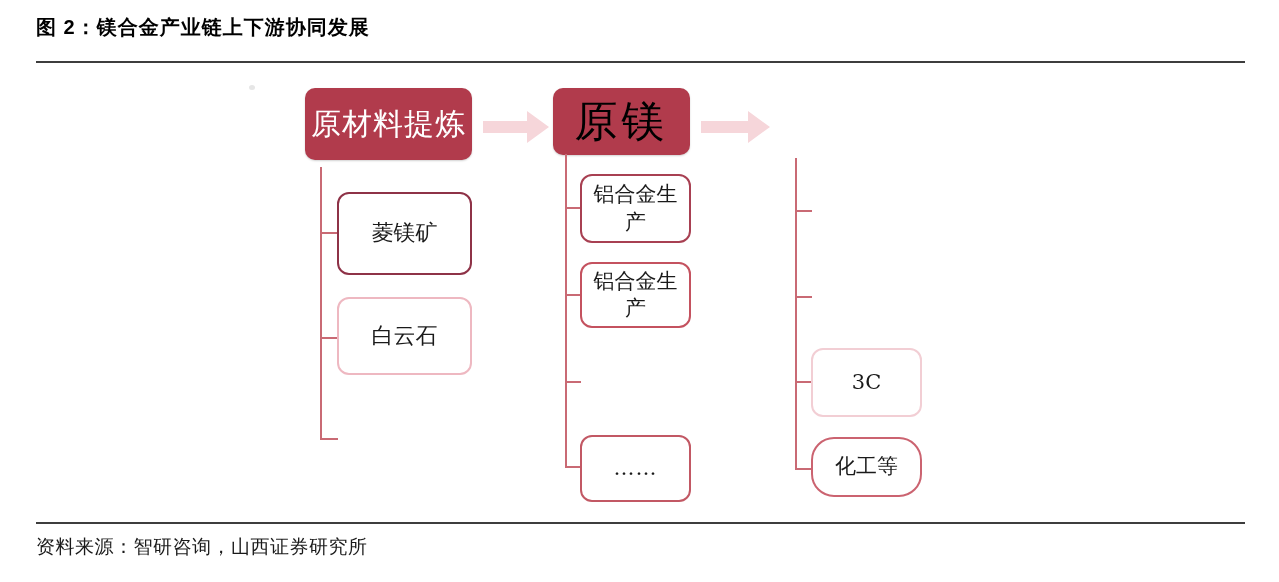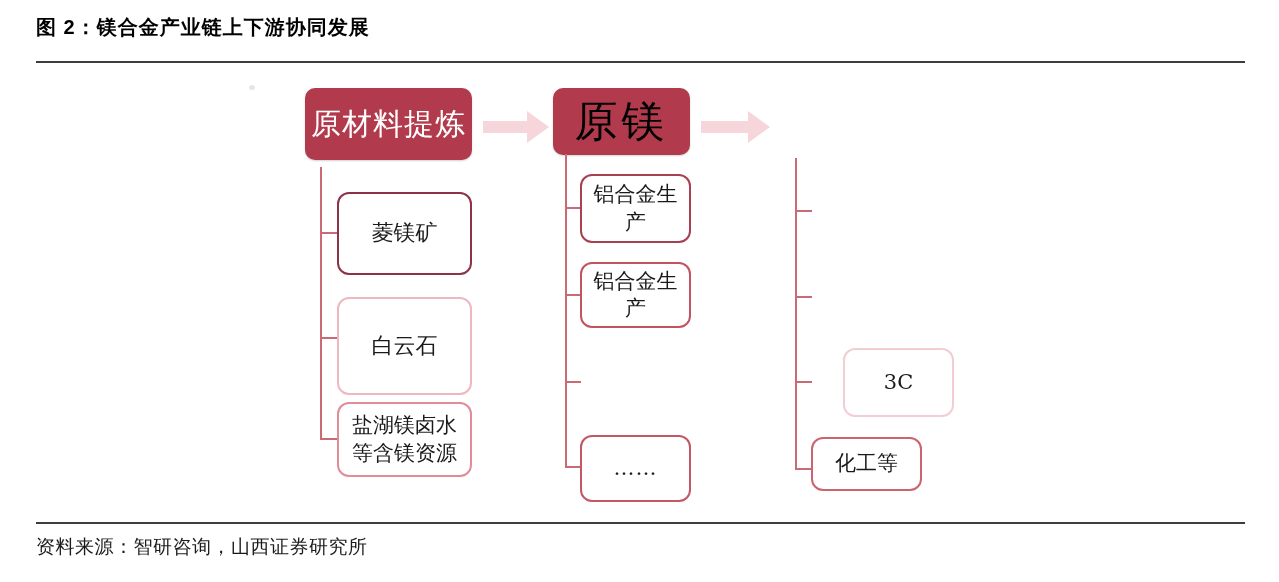--- a/index.html
+++ b/index.html
@@ -67,32 +67,32 @@
     justify-content: center;
     text-align: center;
     font-family: "DejaVu Serif", "Liberation Serif", serif;
     font-size: 22px;
     color: #1a1a1a;
     line-height: 1.3;
     padding: 2px 6px;
   }
   .c1b { left: 337px; width: 135px; }
   .c1b1 { top: 192px; height: 83px; }
-  .c1b2 { top: 297px; height: 98px; }
+  .c1b2 { top: 297px; height: 78px; }
   .c1b3 { top: 402px; height: 75px; font-size: 21px; }
   .c2b { left: 580px; width: 111px; font-size: 21px; }
   .c2b1 { top: 174px; height: 69px; }
   .c2b2 { top: 262px; height: 66px; }
   .c2b3 { top: 347px; height: 70px; }
   .c2b4 { top: 435px; height: 67px; letter-spacing: 1px; }
   .c3b { left: 811px; width: 111px; font-size: 21px; }
   .c3b1 { top: 177px; height: 68px; }
   .c3b2 { top: 263px; height: 69px; }
   .c3b3 { top: 348px; height: 69px; }
-  .c3b4 { top: 437px; height: 54px; }
+  .c3b4 { top: 437px; height: 60px; border-radius: 23px; }
 
   
   .conn { position: absolute; }
   .v1 { left: 320px; top: 167px; width: 2px; height: 273px; }
   .v2 { left: 565px; top: 154px; width: 2px; height: 314px; }
   .v3 { left: 795px; top: 158px; width: 2px; height: 312px; }
   .stub { height: 2px; }
   .s11 { left: 320px; top: 232px; width: 18px; }
   .s12 { left: 320px; top: 337px; width: 18px; }
   .s13 { left: 320px; top: 438px; width: 18px; }
@@ -140,25 +140,24 @@
   <div class="conn stub s24" style="background-color: rgb(201, 106, 116);"></div>
 
   <div class="conn v3" style="background-color: rgb(201, 106, 116);"></div>
   <div class="conn stub s31" style="background-color: rgb(201, 106, 116);"></div>
   <div class="conn stub s32" style="background-color: rgb(201, 106, 116);"></div>
   <div class="conn stub s33" style="background-color: rgb(201, 106, 116);"></div>
   <div class="conn stub s34" style="background-color: rgb(201, 106, 116);"></div>
 
   <div class="child c1b c1b1" style="border-color: rgb(142, 50, 71); font-family: Liberation Serif, serif;">菱镁矿</div>
   <div class="child c1b c1b2" style="border-color: rgb(238, 184, 193);">白云石</div>
-  <div class="child c1b c1b3" style="border-color: rgb(226, 140, 152);">盐湖镁卤水等含镁资源</div>
 
   <div class="child c2b c2b1" style="border-color: rgb(168, 64, 82);">铝合金生产</div>
   <div class="child c2b c2b2" style="border-color: rgb(196, 82, 95);">铝合金生产</div>
   <div class="child c2b c2b4" style="border-color: rgb(194, 88, 100);">……</div>
 
-  <div class="child c3b c3b3" style="border-color: rgb(242, 206, 212); margin-left: 32px;">3C</div>
+  <div class="child c3b c3b3" style="border-color: rgb(242, 206, 212);">3C</div>
   <div class="child c3b c3b4" style="border-color: rgb(203, 99, 112);">化工等</div>
 
   <div class="rule bottom" style="background-color: rgb(61, 61, 61);"></div>
   <div class="fig-source">资料来源：智研咨询，山西证券研究所</div>
 
 </div>
 
 </body></html>

